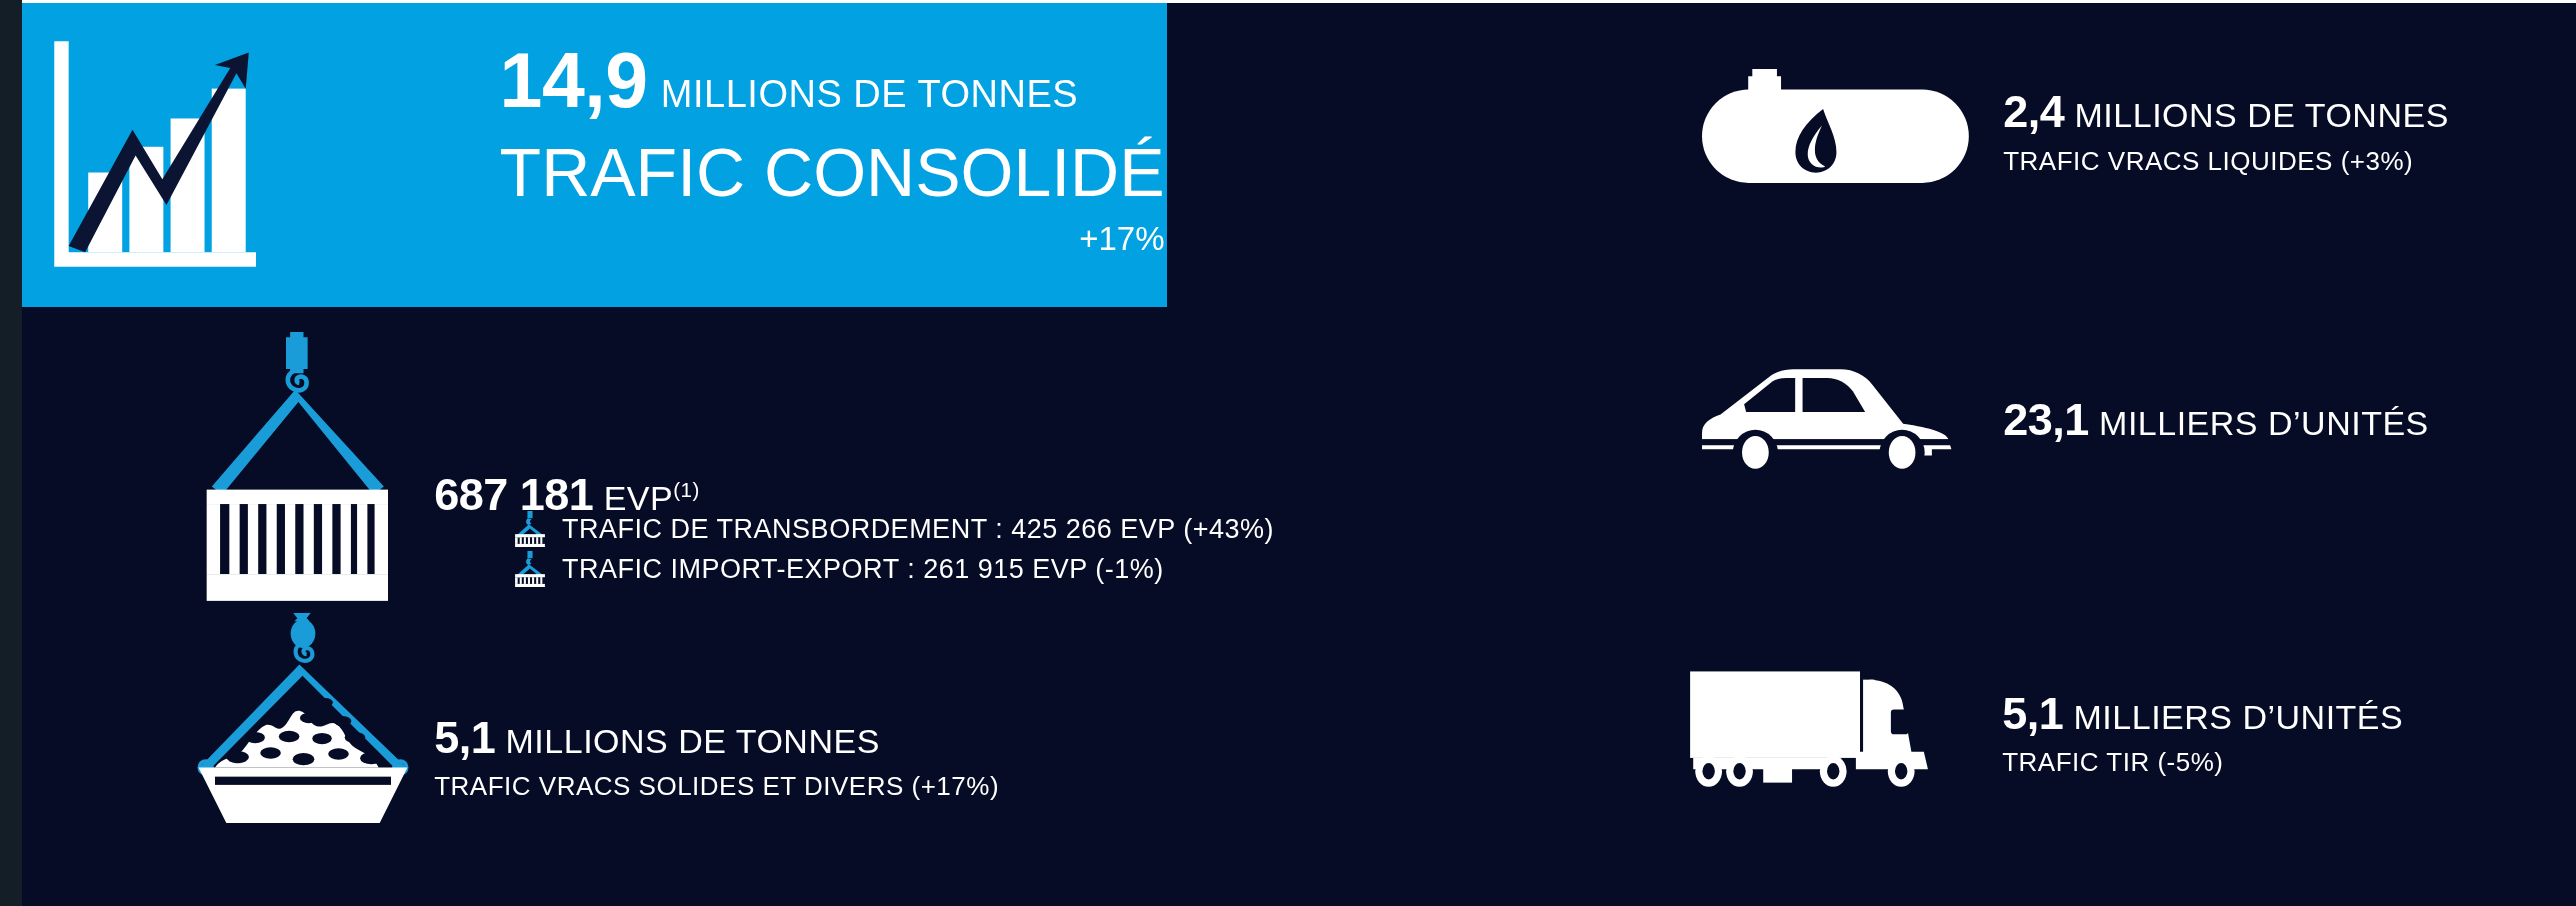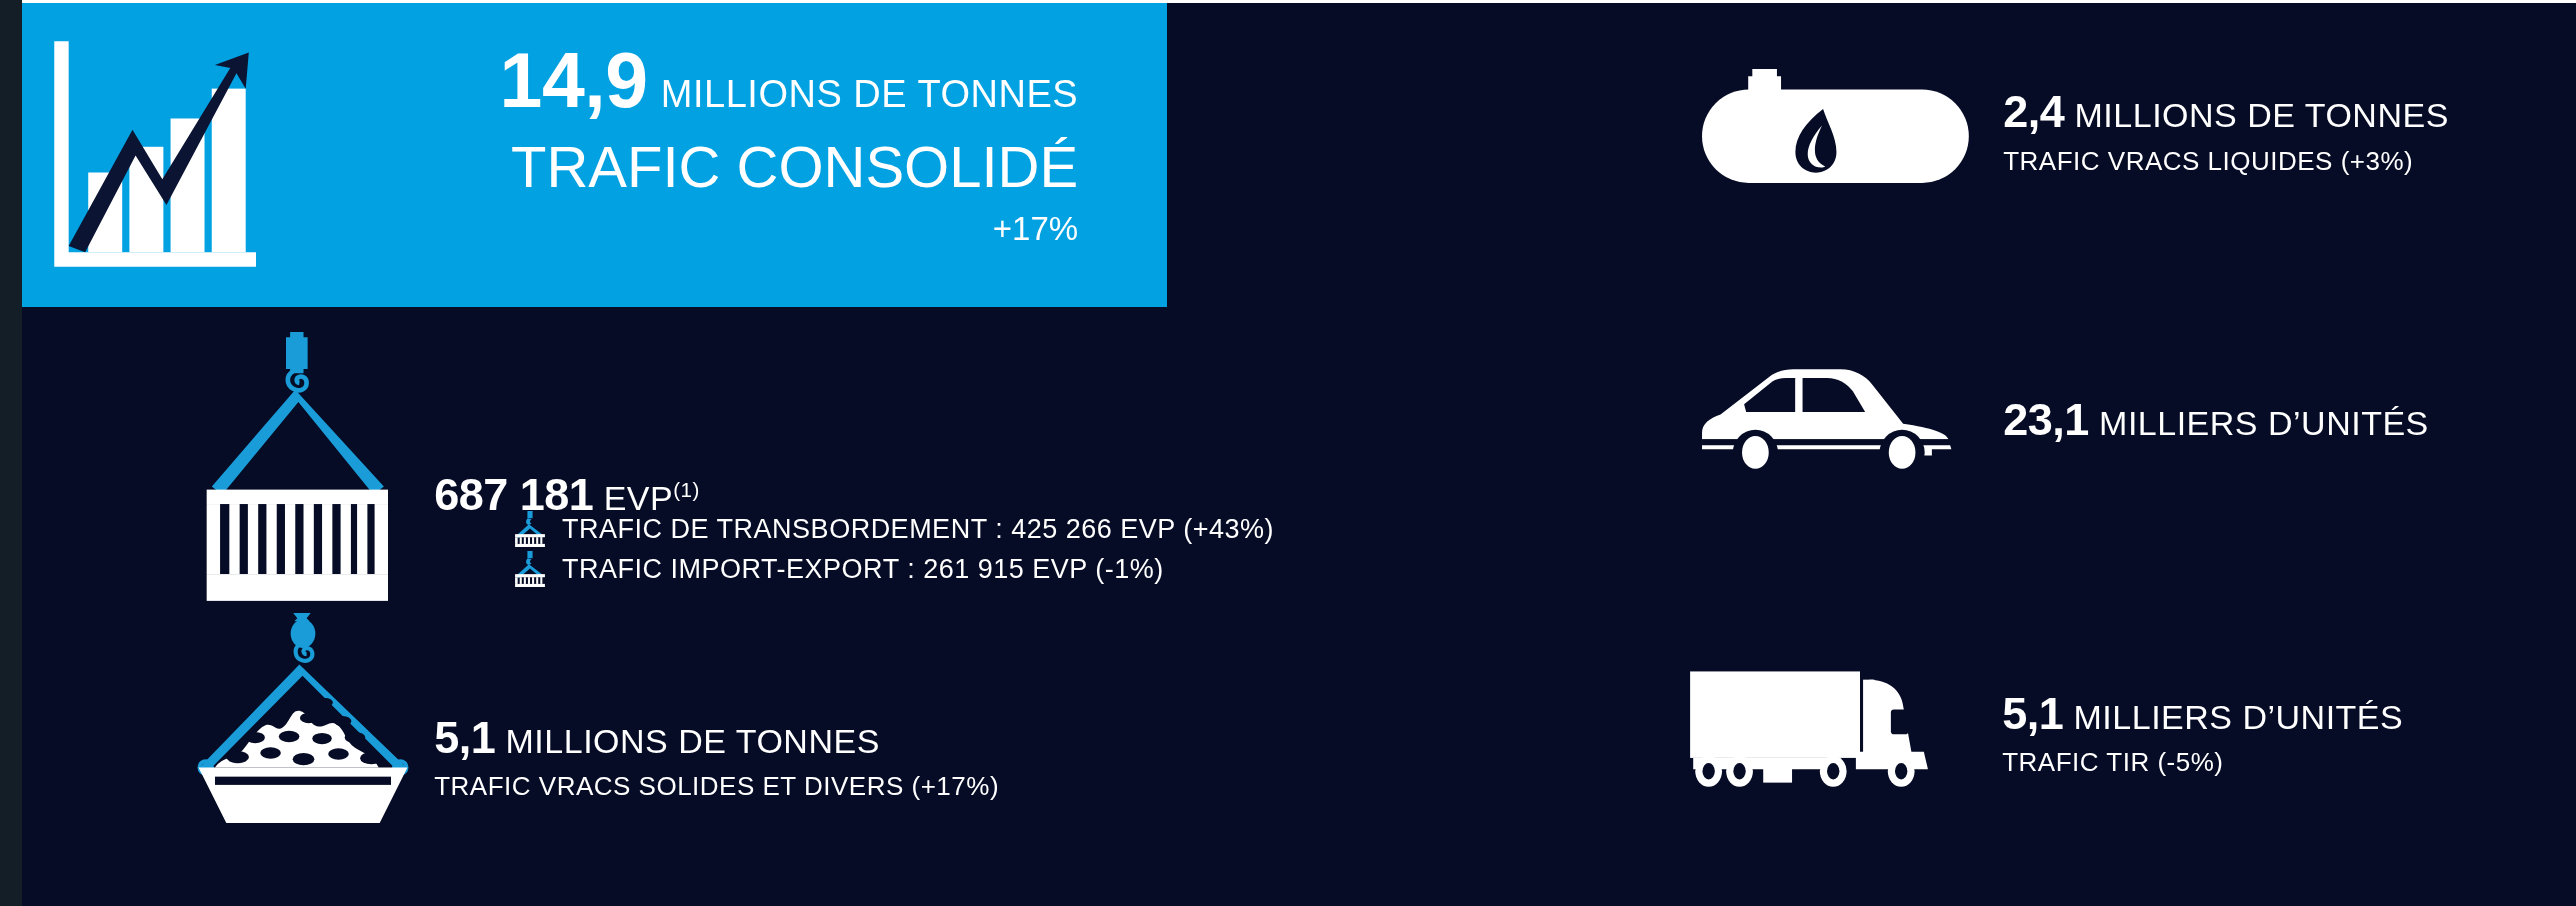--- a/index.html
+++ b/index.html
@@ -83,21 +83,21 @@
   .line-secondary {
     white-space: nowrap;
     line-height: 1;
   }
 
   
   .hero-text { position: absolute; left: 478px; top: 40px; color: #ffffff; text-align: right; }
   .hero-text .big-num { font-size: 77px; }
   .hero-text .unit { font-size: 38px; margin-left: 13.4px; letter-spacing: 0.5px; }
   .hero-title {
-    font-size: 58px;
+    font-size: 68px;
     font-weight: normal;
     letter-spacing: 0px;
     line-height: 1;
     margin-top: 18.5px;
     white-space: nowrap;
   }
   .hero-growth {
     font-size: 33px;
     font-weight: normal;
     line-height: 1;

